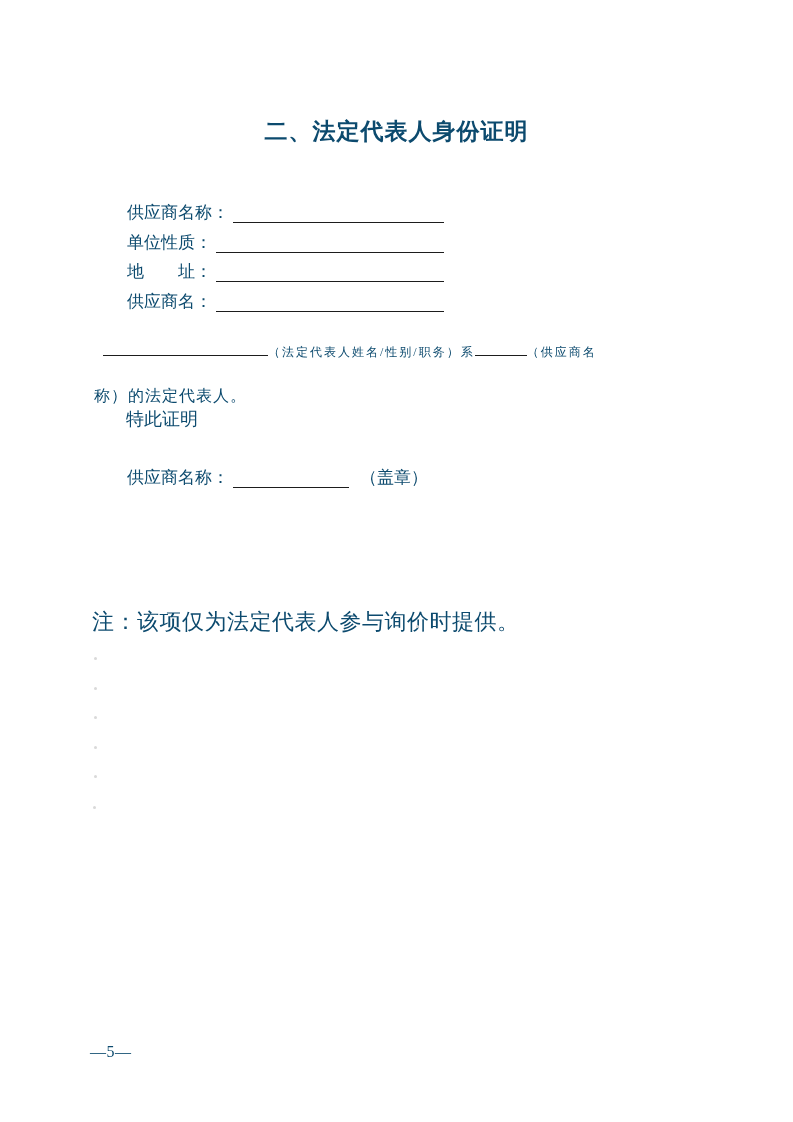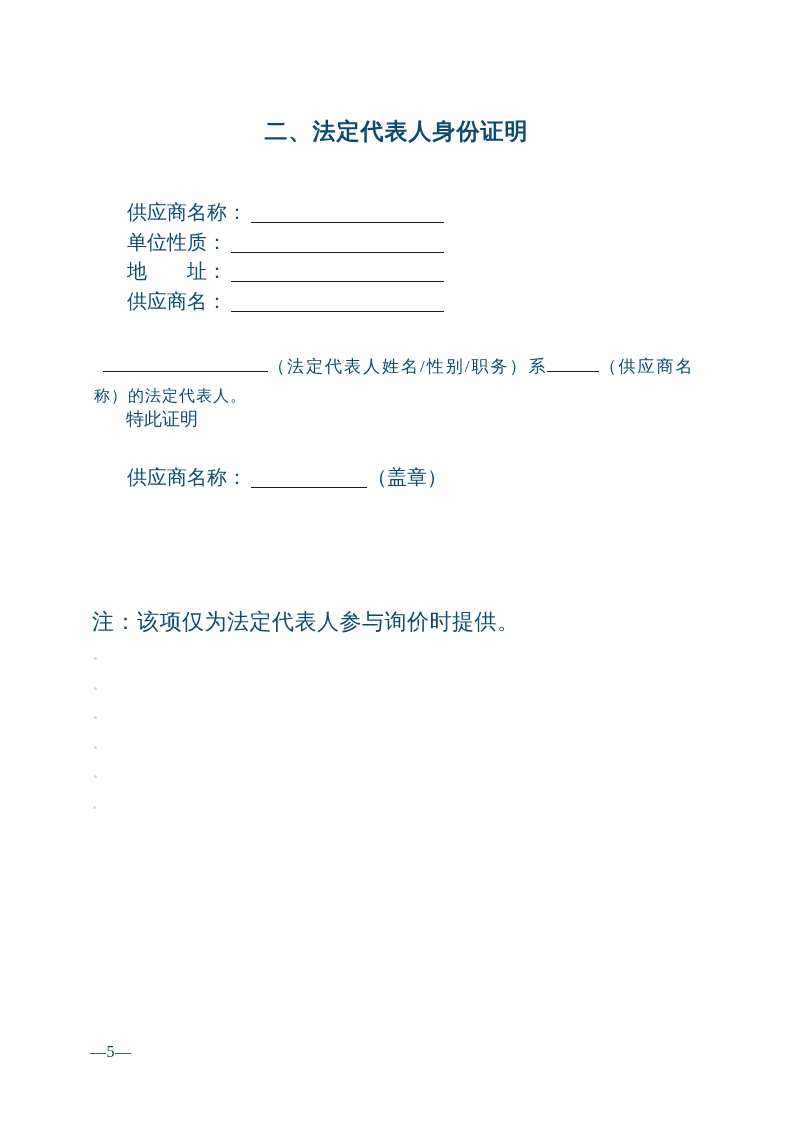--- a/index.html
+++ b/index.html
@@ -23,21 +23,21 @@
     font-family: "Liberation Sans", "DejaVu Sans", sans-serif;
     font-weight: 700;
     font-size: 23px;
     letter-spacing: 1px;
   }
   .row {
     position: absolute;
     left: 127px;
     display: flex;
     align-items: flex-end;
-    font-size: 20px;
+    font-size: 17px;
     line-height: 21px;
     white-space: pre;
   }
   .field-row { width: 317px; }
   .label { flex: 0 0 auto; }
   .fill {
     flex: 1 1 auto;
     height: 20px;
     border-bottom: 1.6px solid #1d1d1d;
     margin-left: 4px;
@@ -49,22 +49,22 @@
     vertical-align: baseline;
   }
   .bflex {
     flex: 0 0 auto;
     height: 20px;
     border-bottom: 1.6px solid #1d1d1d;
   }
   .statement-line1 {
     position: absolute;
     left: 94px;
-    top: 355px;
-    font-size: 17px;
+    top: 342px;
+    font-size: 12px;
     line-height: 21px;
     letter-spacing: 2px;
     white-space: nowrap;
   }
   .statement-line2 {
     position: absolute;
     left: 94px;
     top: 385px;
     font-size: 16px;
     line-height: 21px;
@@ -128,21 +128,21 @@
   </div>
 
   <div class="statement-line1"><span class="blank" style="width:165px;margin-left:9px"></span><span>（法定代表人姓名/性别/职务）系</span><span class="blank" style="width:52px"></span><span>（供应商名</span></div>
   <div class="statement-line2">称）的法定代表人。</div>
 
   <div class="certify">特此证明</div>
 
   <div class="row" style="top:467px">
     <span class="label">供应商名称：</span>
     <span class="bflex" style="width:116px;margin-left:4px"></span>
-    <span style="margin-left:0">（盖章）</span>
+    <span style="margin-left:11px">（盖章）</span>
   </div>
 
 
   <div class="note">注：该项仅为法定代表人参与询价时提供。</div>
 
   <div class="page-number">—5—</div>
 
   <div class="dot" style="left:416px;top:625px"></div>
   <div class="dot" style="left:94px;top:657px"></div>
   <div class="dot" style="left:94px;top:687px"></div>

